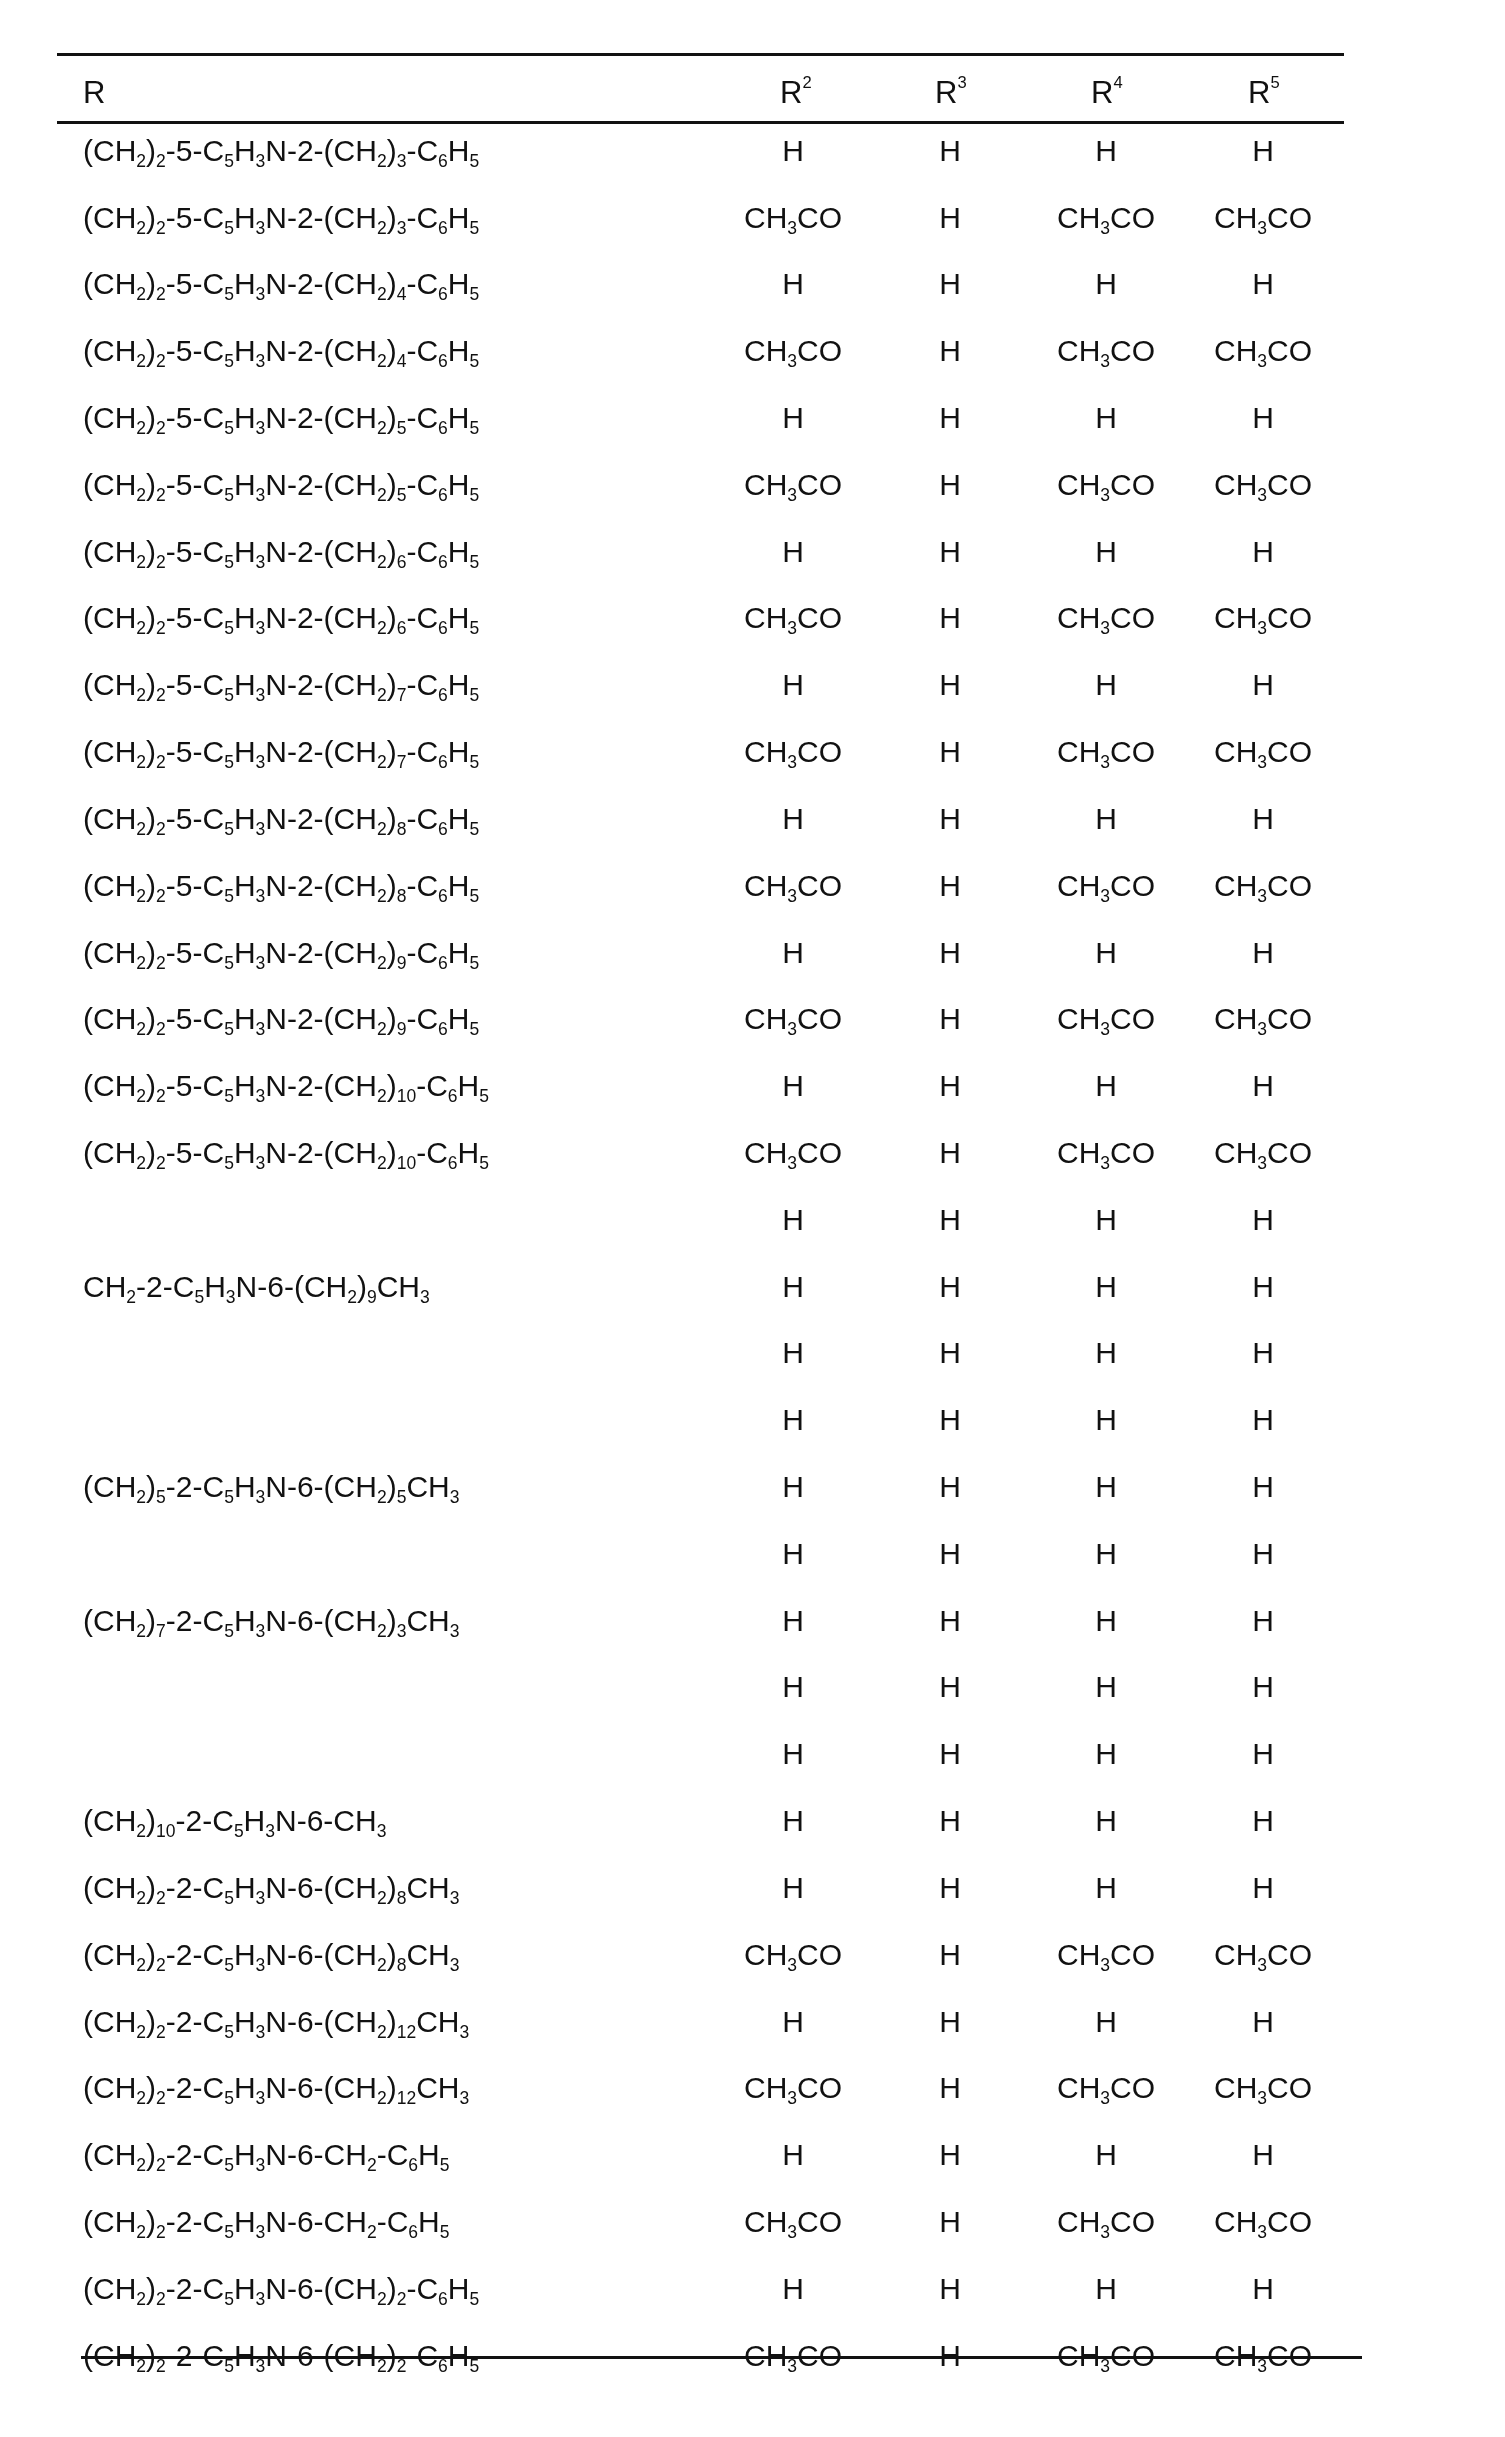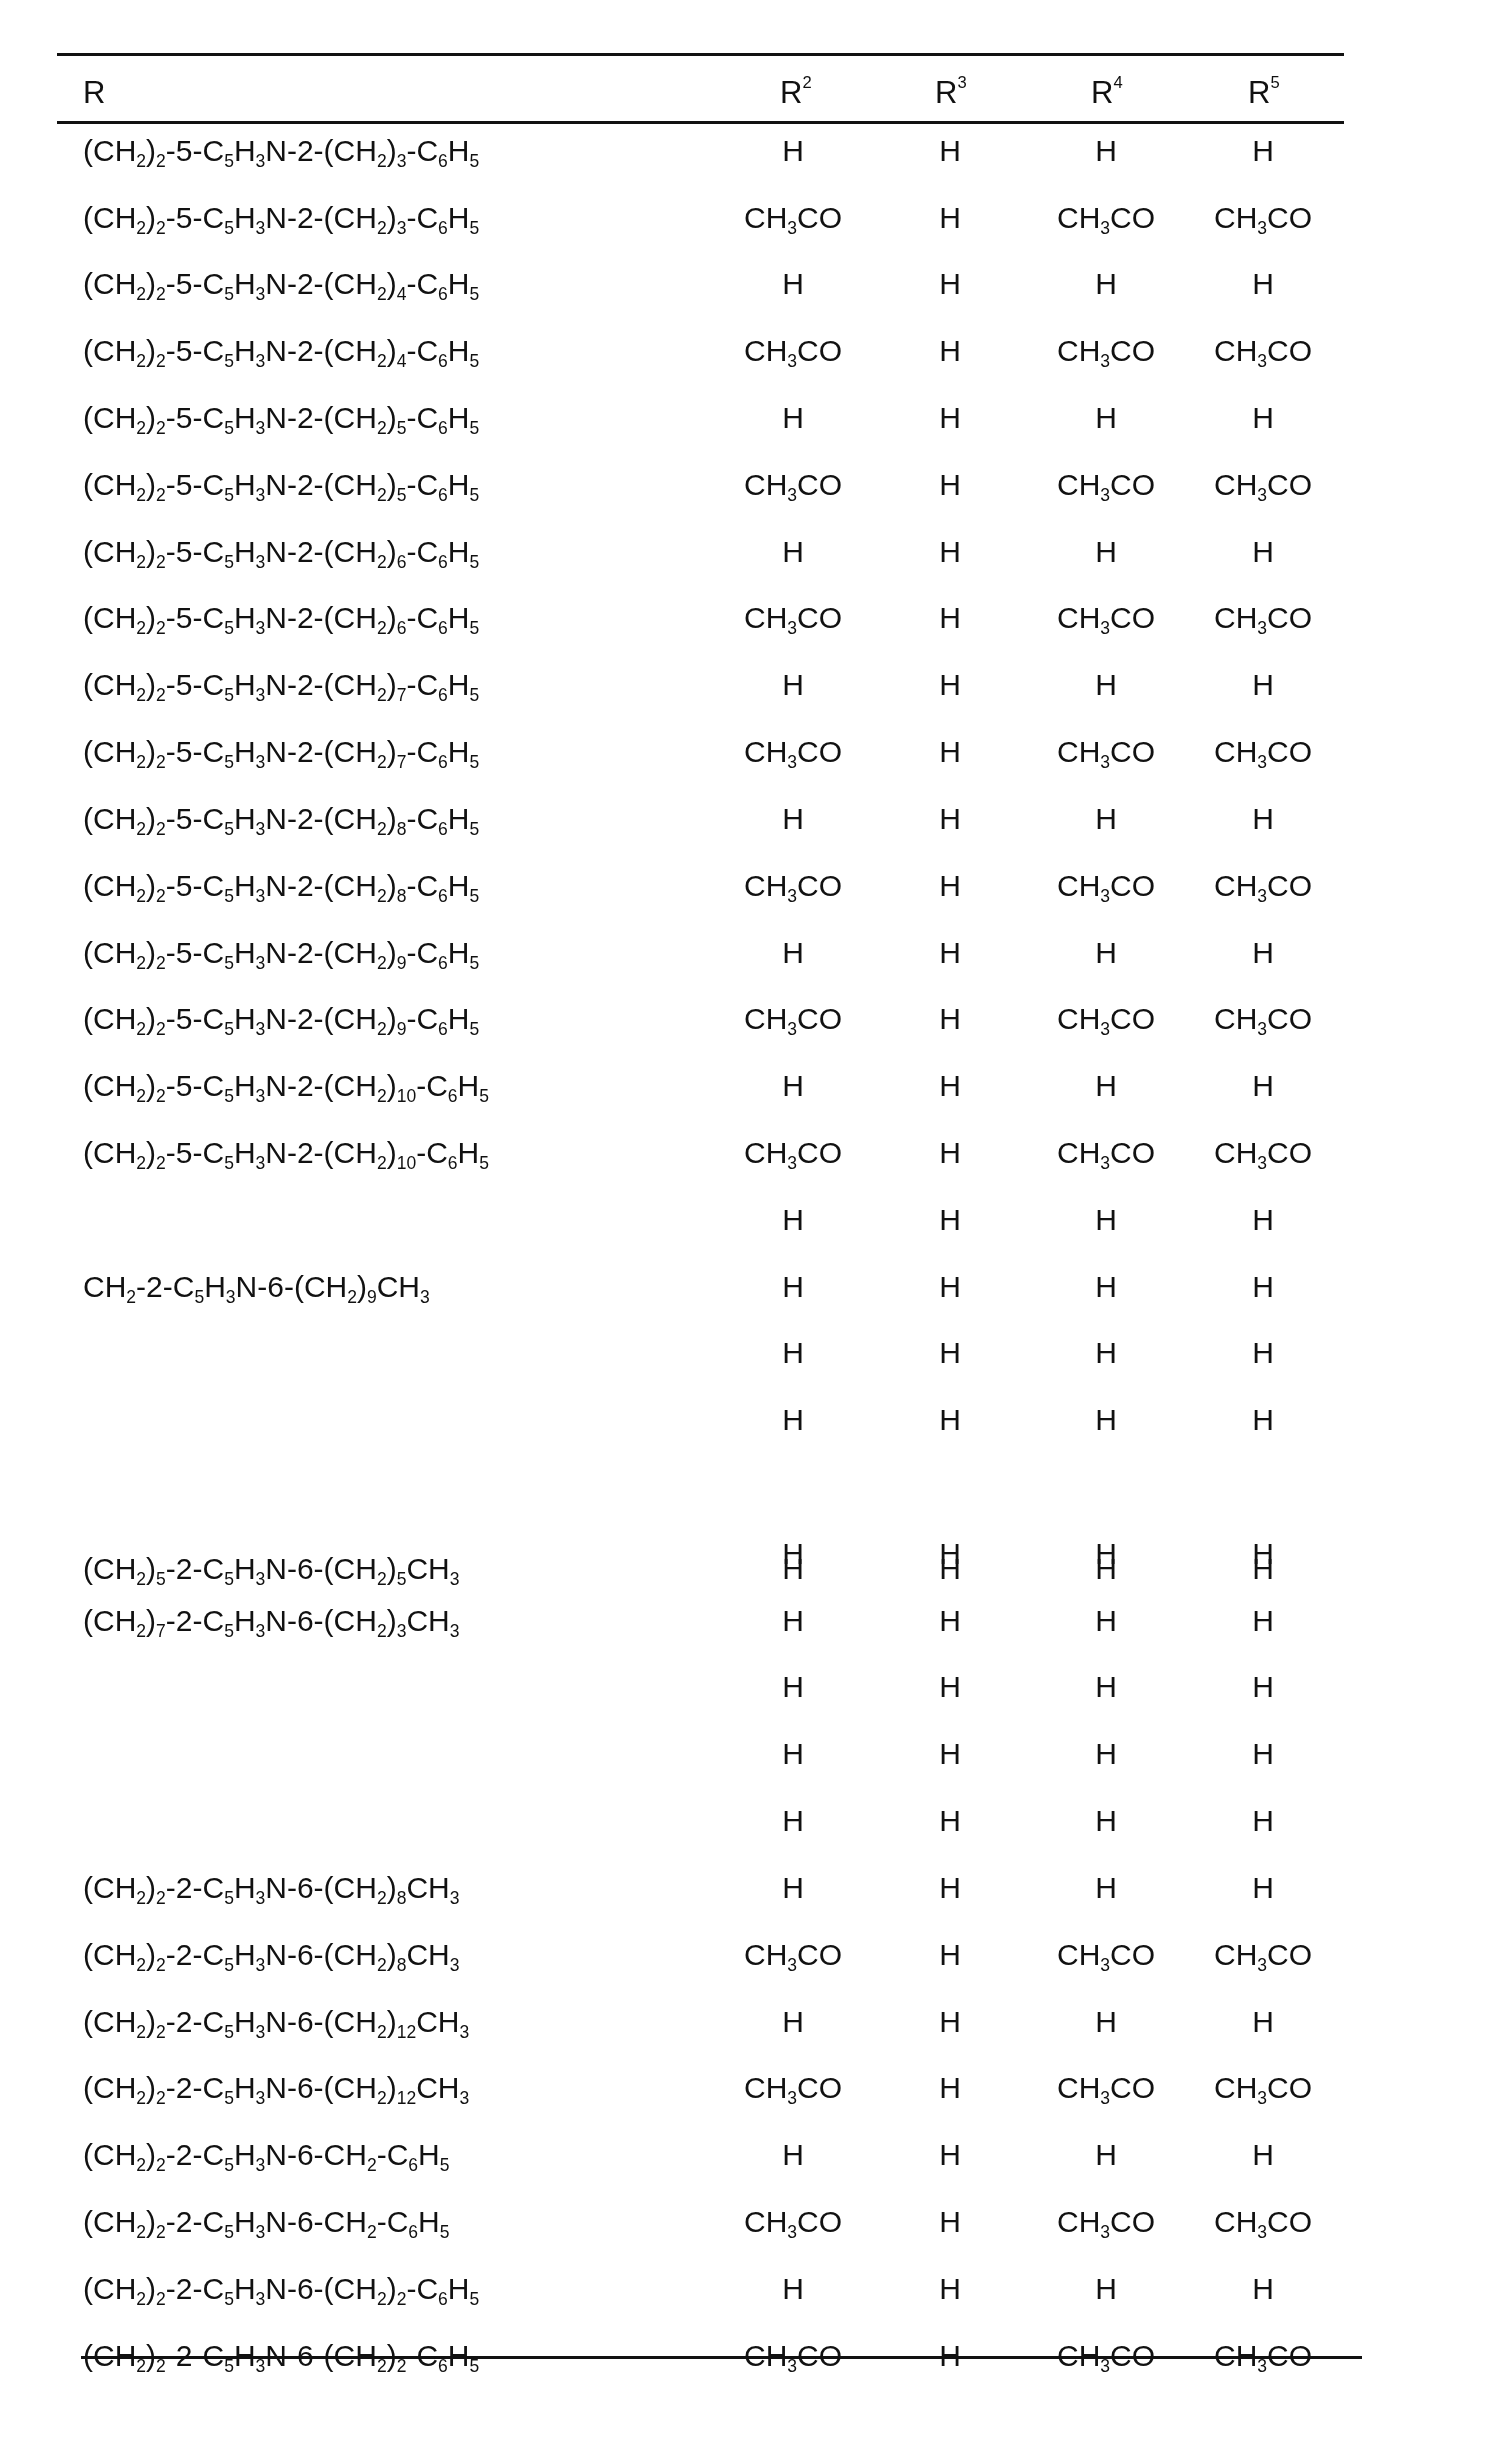--- a/index.html
+++ b/index.html
@@ -174,21 +174,21 @@
         <div class="cell c" style="left: 950px;">H</div>
         <div class="cell c" style="left: 1106px;">H</div>
         <div class="cell c" style="left: 1263px;">H</div>
       </div>
       <div class="row" style="top: 1387px;">
         <div class="cell c" style="left: 793px;">H</div>
         <div class="cell c" style="left: 950px;">H</div>
         <div class="cell c" style="left: 1106px;">H</div>
         <div class="cell c" style="left: 1263px;">H</div>
       </div>
-      <div class="row" style="top: 1536px;">
+      <div class="row" style="top: 1454px;">
         <div class="cell r">(CH<sub>2</sub>)<sub>5</sub>-2-C<sub>5</sub>H<sub>3</sub>N-6-(CH<sub>2</sub>)<sub>5</sub>CH<sub>3</sub></div>
         <div class="cell c" style="left: 793px;">H</div>
         <div class="cell c" style="left: 950px;">H</div>
         <div class="cell c" style="left: 1106px;">H</div>
         <div class="cell c" style="left: 1263px;">H</div>
       </div>
       <div class="row" style="top: 1521px;">
         <div class="cell c" style="left: 793px;">H</div>
         <div class="cell c" style="left: 950px;">H</div>
         <div class="cell c" style="left: 1106px;">H</div>
@@ -207,20 +207,21 @@
         <div class="cell c" style="left: 1106px;">H</div>
         <div class="cell c" style="left: 1263px;">H</div>
       </div>
       <div class="row" style="top: 1721px;">
         <div class="cell c" style="left: 793px;">H</div>
         <div class="cell c" style="left: 950px;">H</div>
         <div class="cell c" style="left: 1106px;">H</div>
         <div class="cell c" style="left: 1263px;">H</div>
       </div>
       <div class="row" style="top: 1788px;">
+        <div class="cell r">(CH<sub>2</sub>)<sub>10</sub>-2-C<sub>5</sub>H<sub>3</sub>N-6-CH<sub>3</sub></div>
         <div class="cell c" style="left: 793px;">H</div>
         <div class="cell c" style="left: 950px;">H</div>
         <div class="cell c" style="left: 1106px;">H</div>
         <div class="cell c" style="left: 1263px;">H</div>
       </div>
       <div class="row" style="top: 1855px;">
         <div class="cell r">(CH<sub>2</sub>)<sub>2</sub>-2-C<sub>5</sub>H<sub>3</sub>N-6-(CH<sub>2</sub>)<sub>8</sub>CH<sub>3</sub></div>
         <div class="cell c" style="left: 793px;">H</div>
         <div class="cell c" style="left: 950px;">H</div>
         <div class="cell c" style="left: 1106px;">H</div>

